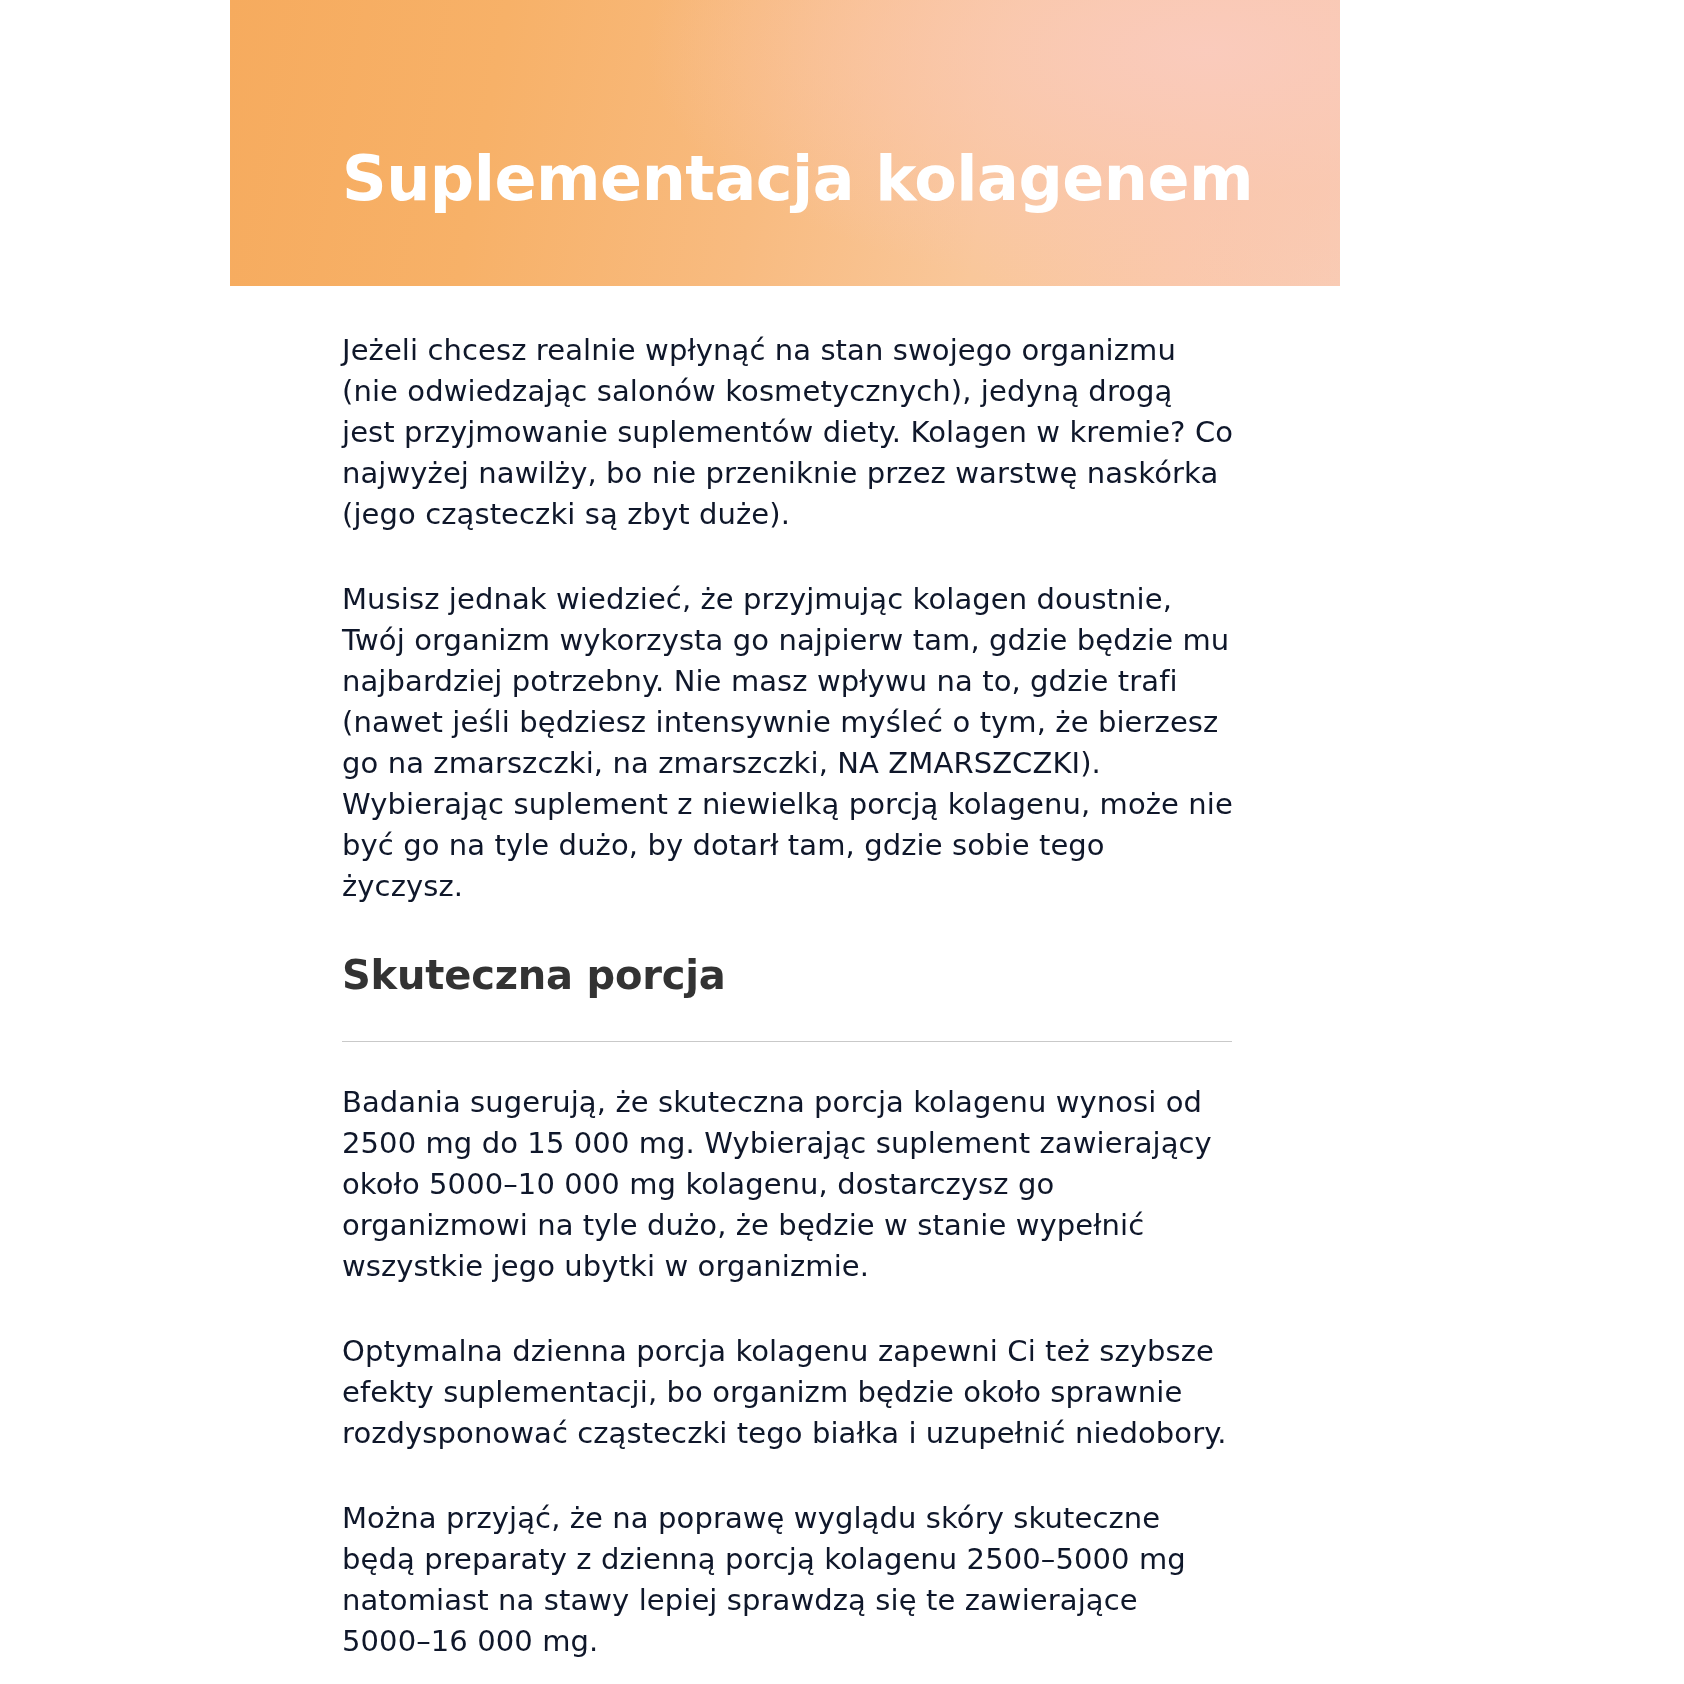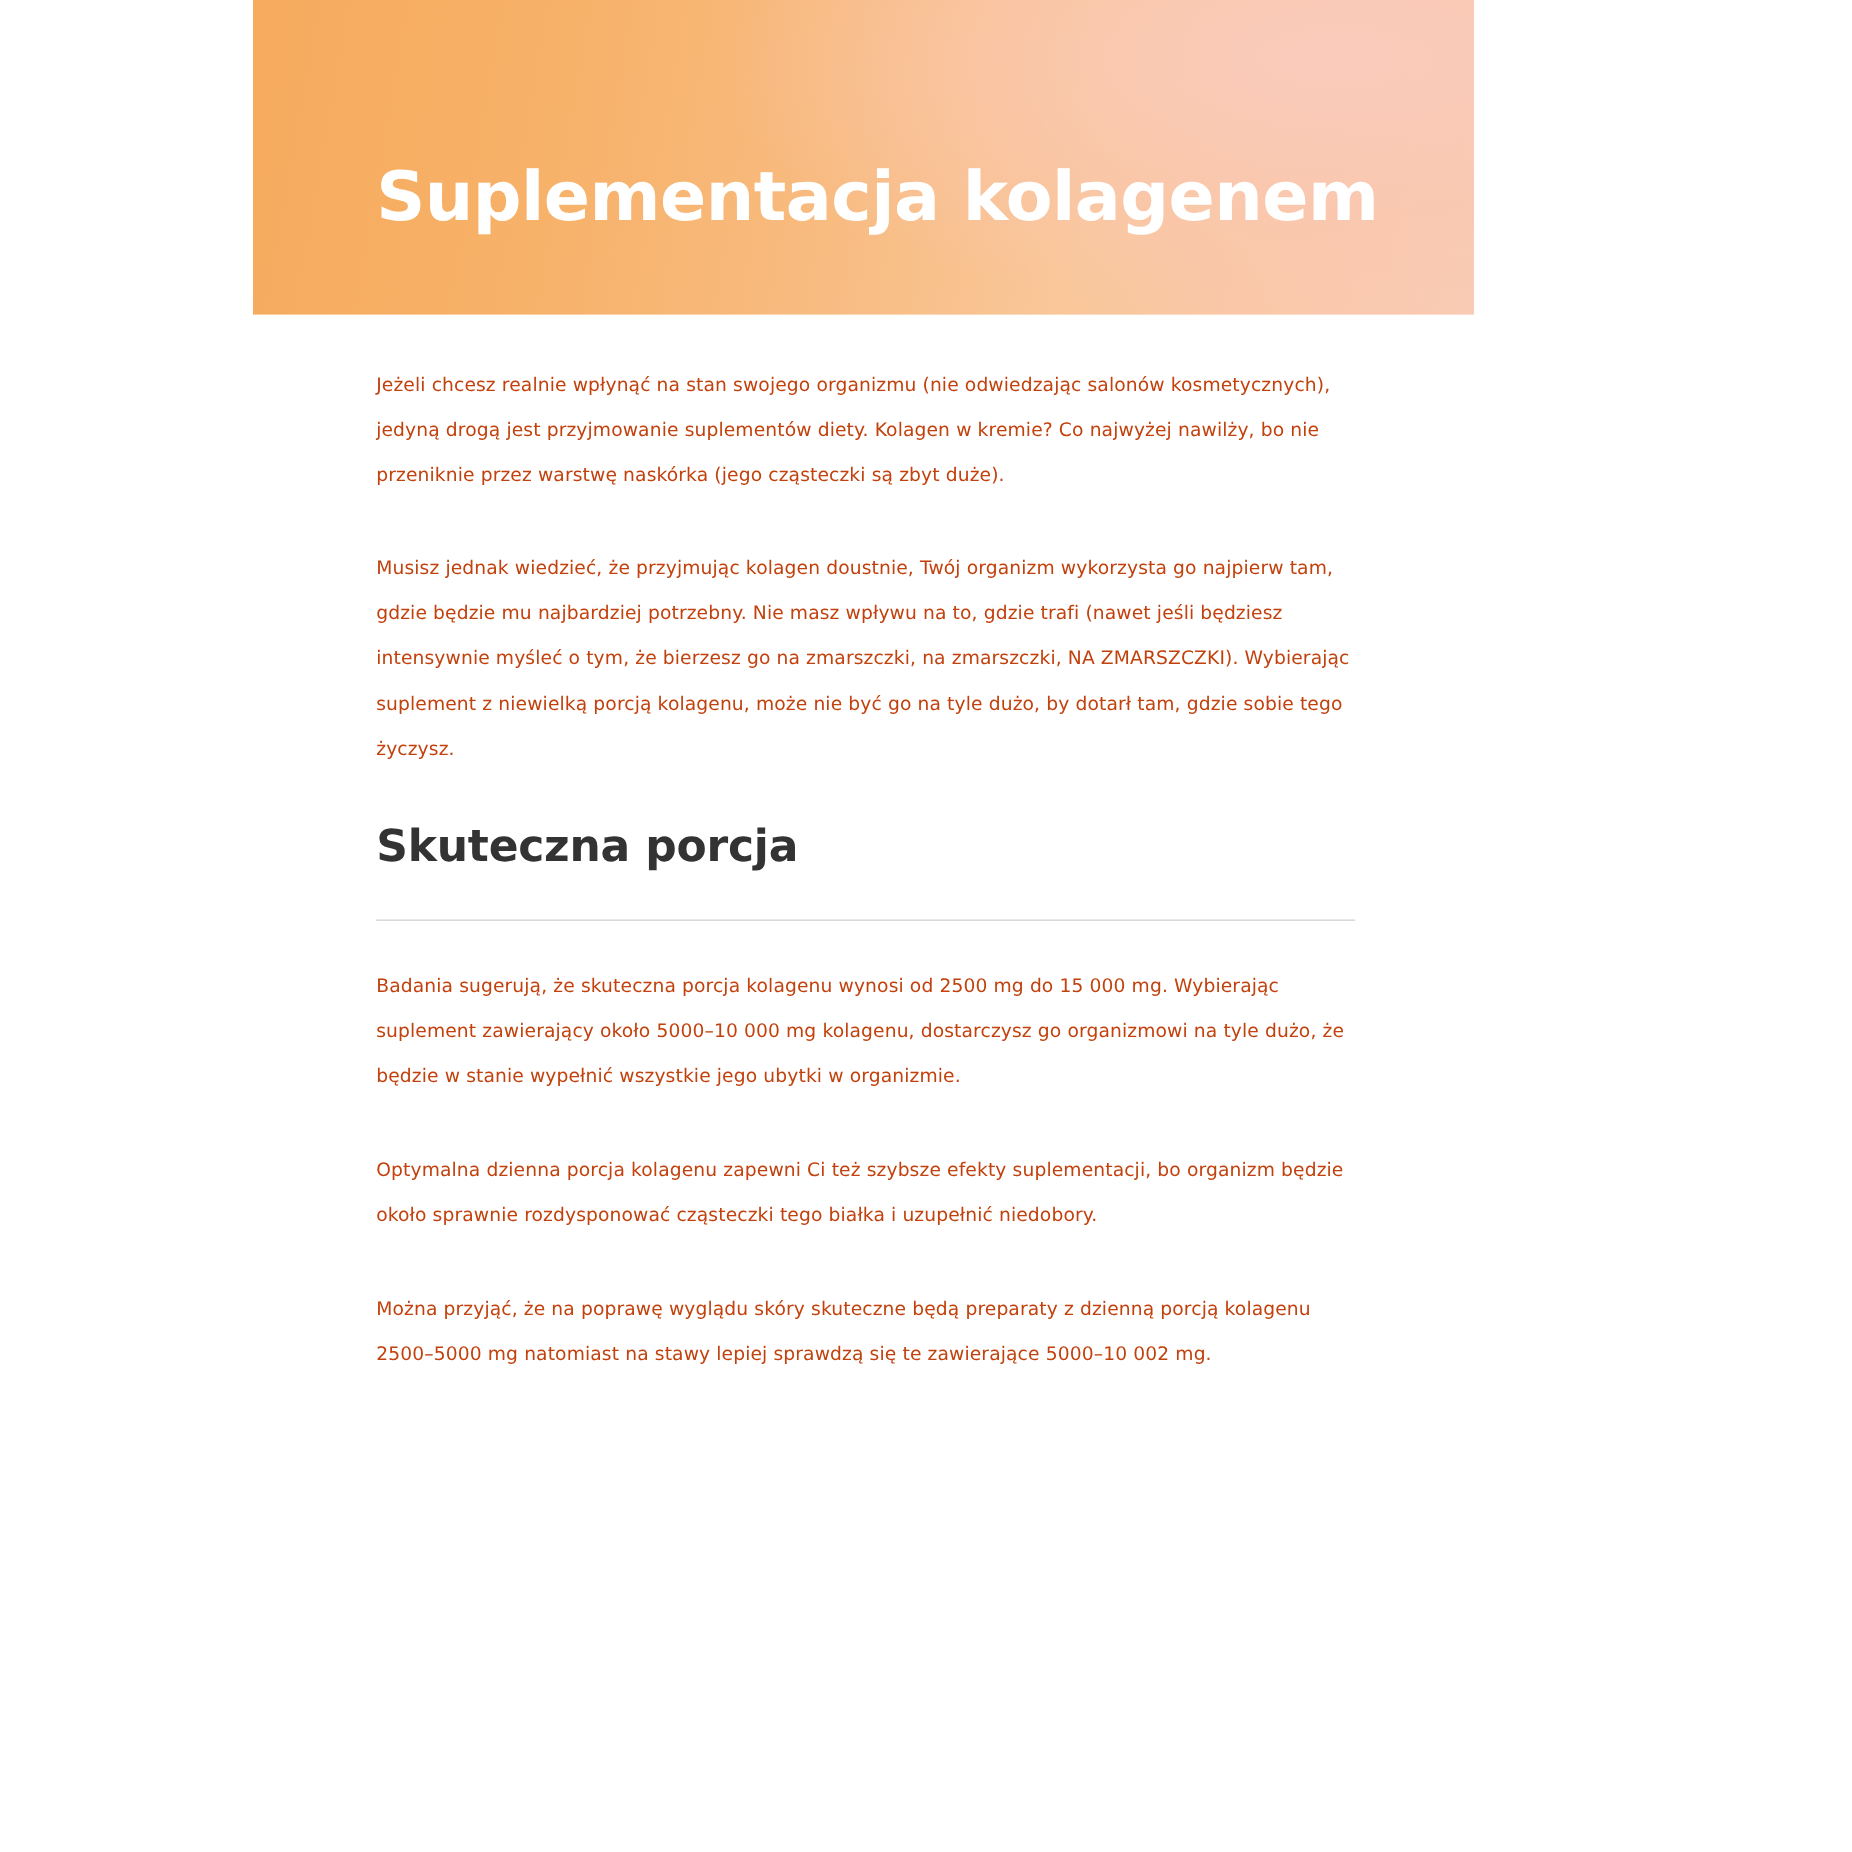--- a/index.html
+++ b/index.html
@@ -51,23 +51,23 @@
   .content {
     position: absolute;
     left: 342px;
     top: 330px;
     width: 892px;
   }
 
   p.para {
     margin: 0 0 44px 0;
     font-family: "DejaVu Sans", sans-serif;
-    font-size: 17px;
+    font-size: 29px;
     line-height: 41px;
-    color: #c2410c;
+    color: #0f172a;
     letter-spacing: 0.1px;
     font-weight: 400;
   }
 
   .section-title {
     margin: 46px 0 0 0;
     font-family: "DejaVu Sans", sans-serif;
     font-size: 40px;
     font-weight: 700;
     color: #333333;
@@ -101,17 +101,17 @@
     <p class="para">Musisz jednak wiedzieć, że przyjmując kolagen doustnie, Twój organizm wykorzysta go najpierw tam, gdzie będzie mu najbardziej potrzebny. Nie masz wpływu na to, gdzie trafi (nawet jeśli będziesz intensywnie myśleć o tym, że bierzesz go na zmarszczki, na zmarszczki, NA ZMARSZCZKI). Wybierając suplement z niewielką porcją kolagenu, może nie być go na tyle dużo, by dotarł tam, gdzie sobie tego życzysz.</p>
 
     <h2 class="section-title">Skuteczna porcja</h2>
 
     <hr class="divider">
 
     <p class="para">Badania sugerują, że skuteczna porcja kolagenu wynosi od 2500 mg do 15 000 mg. Wybierając suplement zawierający około 5000–10 000 mg kolagenu, dostarczysz go organizmowi na tyle dużo, że będzie w stanie wypełnić wszystkie jego ubytki w organizmie.</p>
 
     <p class="para">Optymalna dzienna porcja kolagenu zapewni Ci też szybsze efekty suplementacji, bo organizm będzie około sprawnie rozdysponować cząsteczki tego białka i uzupełnić niedobory.</p>
 
-    <p class="para last">Można przyjąć, że na poprawę wyglądu skóry skuteczne będą preparaty z dzienną porcją kolagenu 2500–5000 mg natomiast na stawy lepiej sprawdzą się te zawierające 5000–10 002 mg.</p>
+    <p class="para last">Można przyjąć, że na poprawę wyglądu skóry skuteczne będą preparaty z dzienną porcją kolagenu 2500–5000 mg natomiast na stawy lepiej sprawdzą się te zawierające 5000–16 000 mg.</p>
 
   </div>
 
 </div>
 
 </body></html>

